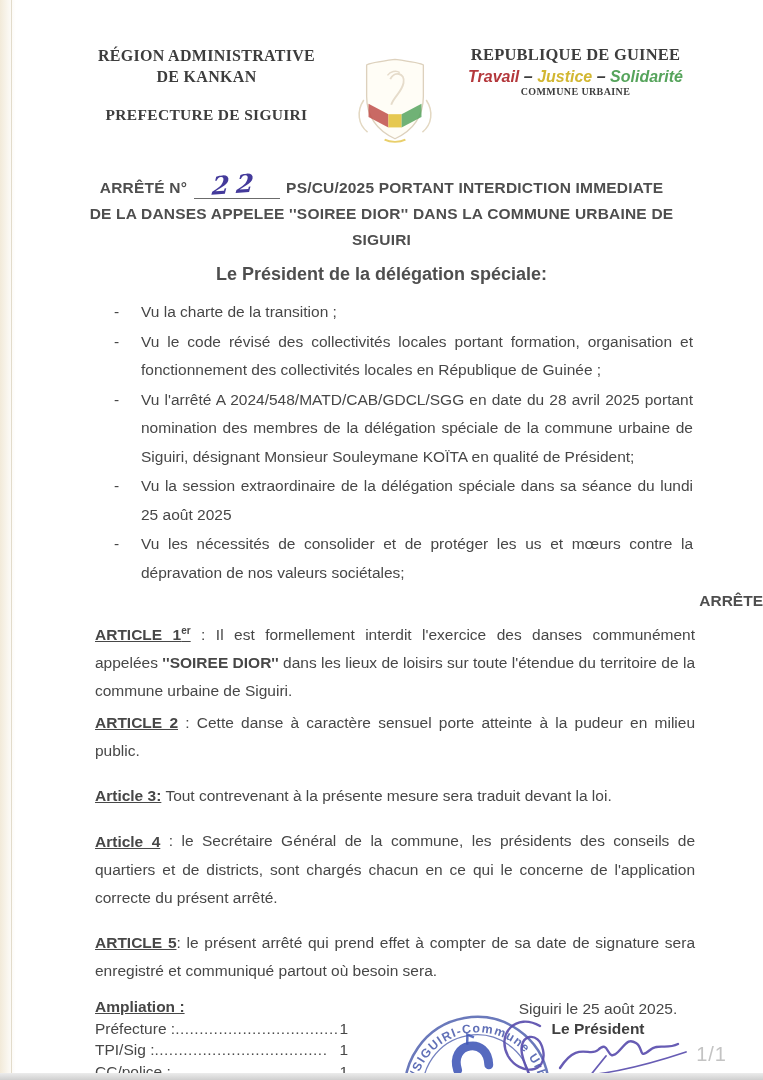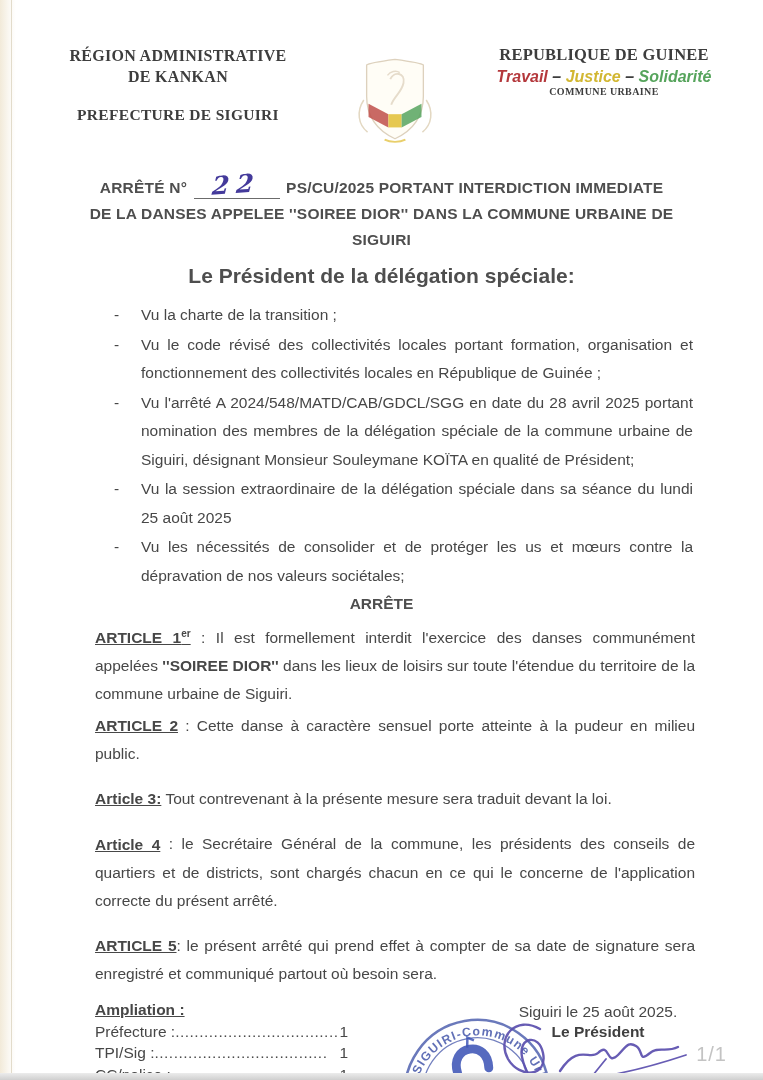--- a/index.html
+++ b/index.html
@@ -7,21 +7,21 @@
     position:relative; width:763px; height:1080px; background:#ffffff;
     font-family:"Liberation Sans", sans-serif; color:#474747; overflow:hidden;
   }
   .edge-shadow{
     position:absolute; left:0; top:0; bottom:0; width:16px;
     background:linear-gradient(to right, #f2ead9 0%, rgba(242,234,217,0.35) 55%, rgba(255,255,255,0) 100%);
   }
   .edge-line{position:absolute; left:11px; top:0; bottom:0; width:1px; background:rgba(196,182,148,0.45);}
 
   
-  .header{display:flex; justify-content:space-between; align-items:flex-start; padding:45px 30px 0 42px;}
+  .header{display:flex; justify-content:center; align-items:flex-start; padding:45px 30px 0 42px;}
   .h-left{width:272px; text-align:center; font-family:"Liberation Serif", serif; font-weight:bold; color:#3d3d3d;}
   .h-left .l1{font-size:16px; letter-spacing:.3px; line-height:21px;}
   .h-left .l3{font-size:15.5px; margin-top:19px; letter-spacing:.3px;}
   .h-right{width:258px; text-align:center; font-family:"Liberation Serif", serif; color:#3d3d3d;}
   .h-right .r1{font-size:16.5px; font-weight:bold; letter-spacing:.2px;}
   .motto{font-size:16px; font-style:italic; font-weight:bold; margin-top:3px; font-family:Liberation Sans, sans-serif;}
   .motto .sep{color:#3d3d3d; font-weight:bold;}
   .h-right .r3{font-size:10px; font-weight:bold; margin-top:0; letter-spacing:.4px;}
   .emblem{width:104px; height:98px; margin-top:6px; flex:0 0 auto;}
 
@@ -32,29 +32,29 @@
   }
   .num-blank{
     display:inline-block; min-width:86px; border-bottom:1.5px solid #6b6b6b;
     margin:0 2px; line-height:20px;
   }
   .hand-num{
     font-family:"DejaVu Serif", serif; font-style:italic; font-weight:bold;
     color:#443a9b; font-size:25px; letter-spacing:7px;
     display:inline-block; transform:rotate(-4deg) skewX(-8deg);
   }
-  .subtitle{ text-align:center; font-weight:bold; font-size:21px; color:#4e4e4e; margin-top:11px;}
+  .subtitle{ text-align:center; font-weight:bold; font-size:18px; color:#4e4e4e; margin-top:11px;}
 
   
   .vu-list{margin:13px 70px 0 114px;}
   .vu-item{display:flex; font-size:15.5px; line-height:28.5px; margin-top:1px;}
   .vu-marker{width:27px; flex:0 0 auto;}
   .vu-text{flex:1; text-align:justify;}
 
-  .decree-word{text-align:center; font-weight:bold; font-size:15.5px; color:#4e4e4e; margin-top:5px;}
+  .decree-word{text-align:right; font-weight:bold; font-size:15.5px; color:#4e4e4e; margin-top:5px;}
 
   
   .articles{margin:7px 68px 0 95px; font-size:15.5px; line-height:28px;}
   .article{text-align:justify;}
   .article.sp{margin-top:13px;}
   .art-label{font-weight:bold; text-decoration:underline;}
   .art-bold{font-weight:bold;}
   sup{font-size:10px;}
 
   

